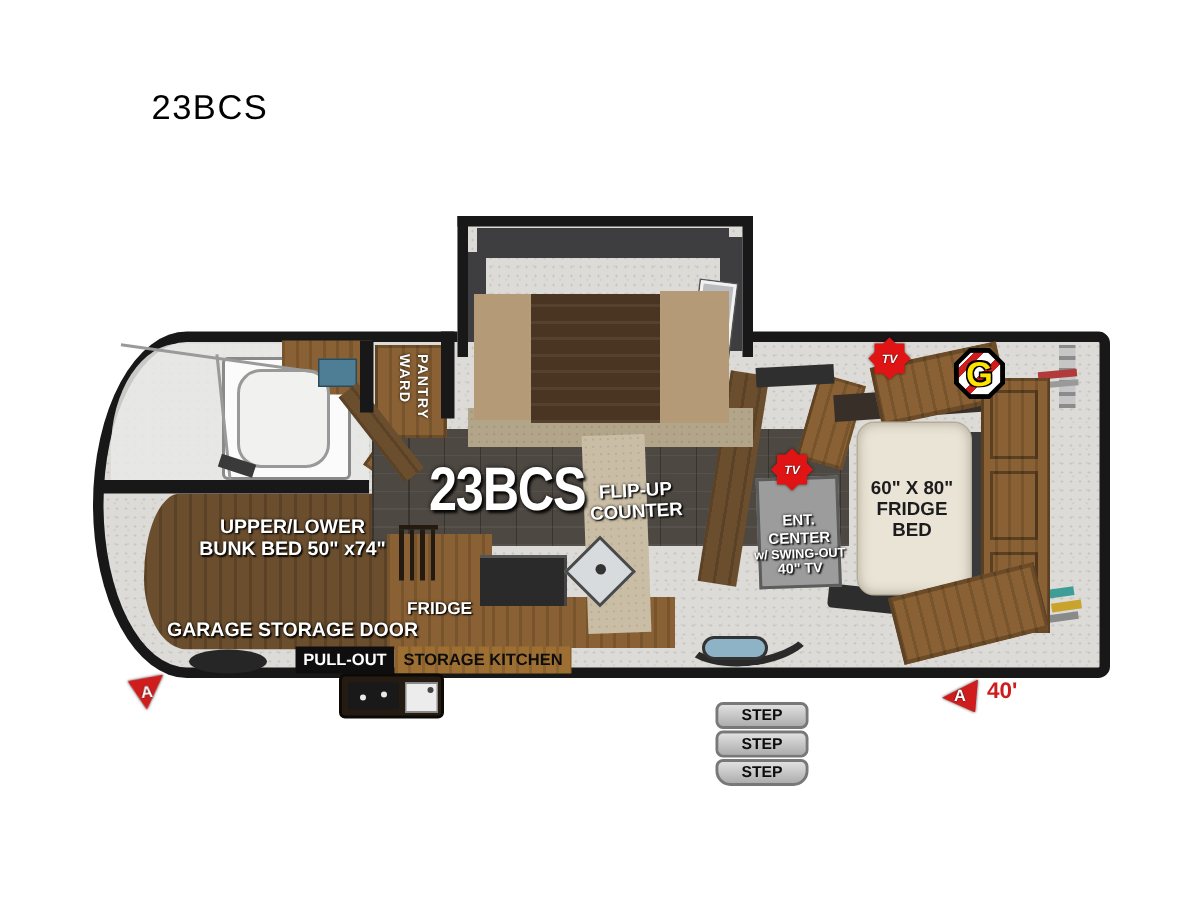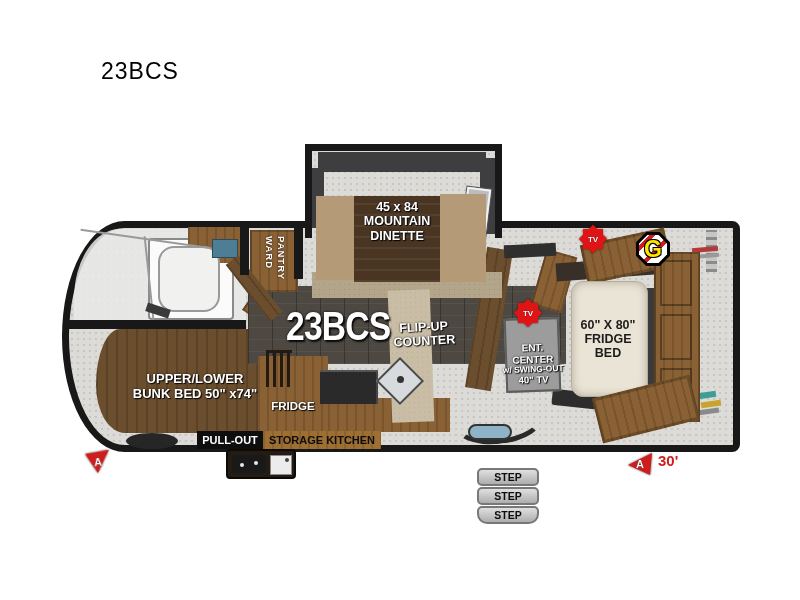--- a/index.html
+++ b/index.html
@@ -65,21 +65,21 @@
   .pantry-cab{left:250px;top:230px;width:48px;height:62px;z-index:3;box-shadow:inset 0 0 0 2px rgba(0,0,0,.2);}
   .pantry-label{left:254px;top:236px;width:42px;height:54px;display:flex;flex-direction:row;gap:1px;
     justify-content:center;z-index:6;}
   .pantry-label span{writing-mode:vertical-rl;font-size:9.5px;font-weight:bold;color:#fff;
     letter-spacing:1px;text-shadow:0 0 2px rgba(0,0,0,.9);}
   .angle-cab{left:252px;top:278px;width:48px;height:50px;transform:rotate(35deg);z-index:2;
     box-shadow:inset 0 0 0 2px rgba(0,0,0,.2);}
   
   .bunk-room{left:96px;top:329px;width:206px;height:104px;z-index:2;
     border-radius:30px 4px 4px 36px / 70px 4px 4px 60px;}
-  .bunk-label{left:105px;top:344px;width:180px;font-size:13px;z-index:6;margin-top:28px;}
+  .bunk-label{left:105px;top:344px;width:180px;font-size:13px;z-index:6;}
   .garage-label{left:100px;top:413px;width:190px;font-size:13px;z-index:6;}
   .tire{left:126px;top:433px;width:52px;height:16px;background:#262626;border-radius:50%;z-index:6;}
   
   .center-floor{left:248px;top:286px;width:318px;height:78px;z-index:2;}
   .model-label{left:286px;top:303px;font-size:41px;font-weight:900;color:#fff;letter-spacing:-1px;
     transform:scaleX(.82);transform-origin:left top;
     text-shadow:0 0 3px rgba(0,0,0,.8),2px 2px 2px rgba(0,0,0,.85);z-index:6;}
   .railing{left:266px;top:350px;width:26px;height:34px;z-index:3;border-top:3px solid #241a10;
     background-image:repeating-linear-gradient(90deg,#241a10 0 3px,transparent 3px 7px);}
   
@@ -127,21 +127,21 @@
   .foot-cab{left:596px;top:386px;width:100px;height:46px;transform:rotate(-14deg);z-index:4;
     box-shadow:inset 0 0 0 3px rgba(0,0,0,.22);}
   .ladder{left:706px;top:230px;width:11px;height:42px;z-index:2;
     background:repeating-linear-gradient(0deg,#8b8b8b 0 3px,#c6c6c6 3px 8px);}
   .it-red{left:692px;top:247px;width:26px;height:5px;background:#b23a3a;transform:rotate(-5deg);z-index:2;}
   .it-gry{left:692px;top:254px;width:27px;height:4px;background:#9a9a9a;transform:rotate(-5deg);z-index:2;}
   .it-teal{left:698px;top:392px;width:18px;height:6px;background:#3e9d96;transform:rotate(-8deg);z-index:2;}
   .it-yel{left:701px;top:401px;width:20px;height:6px;background:#c9a42c;transform:rotate(-8deg);z-index:2;}
   .it-gry2{left:697px;top:409px;width:22px;height:5px;background:#8a8a8a;transform:rotate(-8deg);z-index:2;}
   
-  .tv-star{width:26px;height:26px;z-index:7;filter:drop-shadow(0 0 1px rgba(0,0,0,.6));}
+  .tv-star{width:26px;height:26px;z-index:7;filter:drop-shadow(0 0 1px rgba(0,0,0,.6));font-style:italic;}
   .tv-star .b{position:absolute;inset:3px;background:var(--tv-red);}
   .tv-star .b2{transform:rotate(45deg);}
   .tv-star .t{position:absolute;inset:0;display:flex;align-items:center;justify-content:center;
     color:#fff;font-size:8px;font-weight:900;text-shadow:0 0 1px #000;}
   .tv-liv{left:515px;top:300px;} .tv-bed{left:580px;top:226px;}
   .g-badge{left:636px;top:232px;width:34px;height:34px;z-index:7;
     clip-path:polygon(30% 0,70% 0,100% 30%,100% 70%,70% 100%,30% 100%,0 70%,0 30%);background:#000;}
   .g-inner{position:absolute;inset:3px;
     clip-path:polygon(30% 0,70% 0,100% 30%,100% 70%,70% 100%,30% 100%,0 70%,0 30%);
     background:linear-gradient(135deg,#fff 0 18%,var(--accent-red) 18% 30%,#fff 30% 52%,
@@ -187,25 +187,20 @@
   <div class="abs slideout-shell speckle"></div>
 
   <div class="abs din-back-top"></div>
   <div class="abs din-back-l"></div>
   <div class="abs din-back-r"></div>
   <div class="abs din-window"></div>
   <div class="abs din-seat-l"></div>
   <div class="abs din-seat-r"></div>
   <div class="abs din-table"></div>
   <div class="abs aisle-rug"></div>
-  <div class="abs din-label wlabel">
-    <span>45 x 84</span><br>
-    <span>MOUNTAIN</span><br>
-    <span>DINETTE</span>
-  </div>
 
   <div class="abs bath-room"></div>
   <div class="abs shower-pan"></div>
   <div class="abs shower-tub"></div>
   <div class="abs glass-1"></div>
   <div class="abs glass-2"></div>
   <div class="abs vanity wood"></div>
   <div class="abs vanity-sink"></div>
   <div class="abs bath-door wood-dk"></div>
   <div class="abs bath-mat"></div>
@@ -218,20 +213,21 @@
     <span>WARD</span>
     <span>PANTRY</span>
   </div>
   <div class="abs angle-cab wood"></div>
 
   <div class="abs bunk-room wood-dk"></div>
   <div class="abs bunk-label wlabel">
     <span>UPPER/LOWER</span><br>
     <span>BUNK BED 50" x74"</span>
   </div>
+  <div class="abs garage-label wlabel">GARAGE STORAGE DOOR</div>
   <div class="abs tire"></div>
 
   <div class="abs center-floor plank"></div>
   <div class="abs model-label">23BCS</div>
   <div class="abs railing"></div>
 
   <div class="abs counter-left wood"></div>
   <div class="abs counter-bottom wood"></div>
   <div class="abs stove"></div>
   <div class="abs fridge-label wlabel">FRIDGE</div>
@@ -315,14 +311,14 @@
   </div>
 
   <div class="abs a-badge a-left">
     <div class="tri"></div>
     <div class="t">A</div>
   </div>
   <div class="abs a-badge a-right">
     <div class="tri"></div>
     <div class="t">A</div>
   </div>
-  <div class="abs len-label">30'</div>
+  <div class="abs len-label">40'</div>
 </div>
 
 </body></html>

